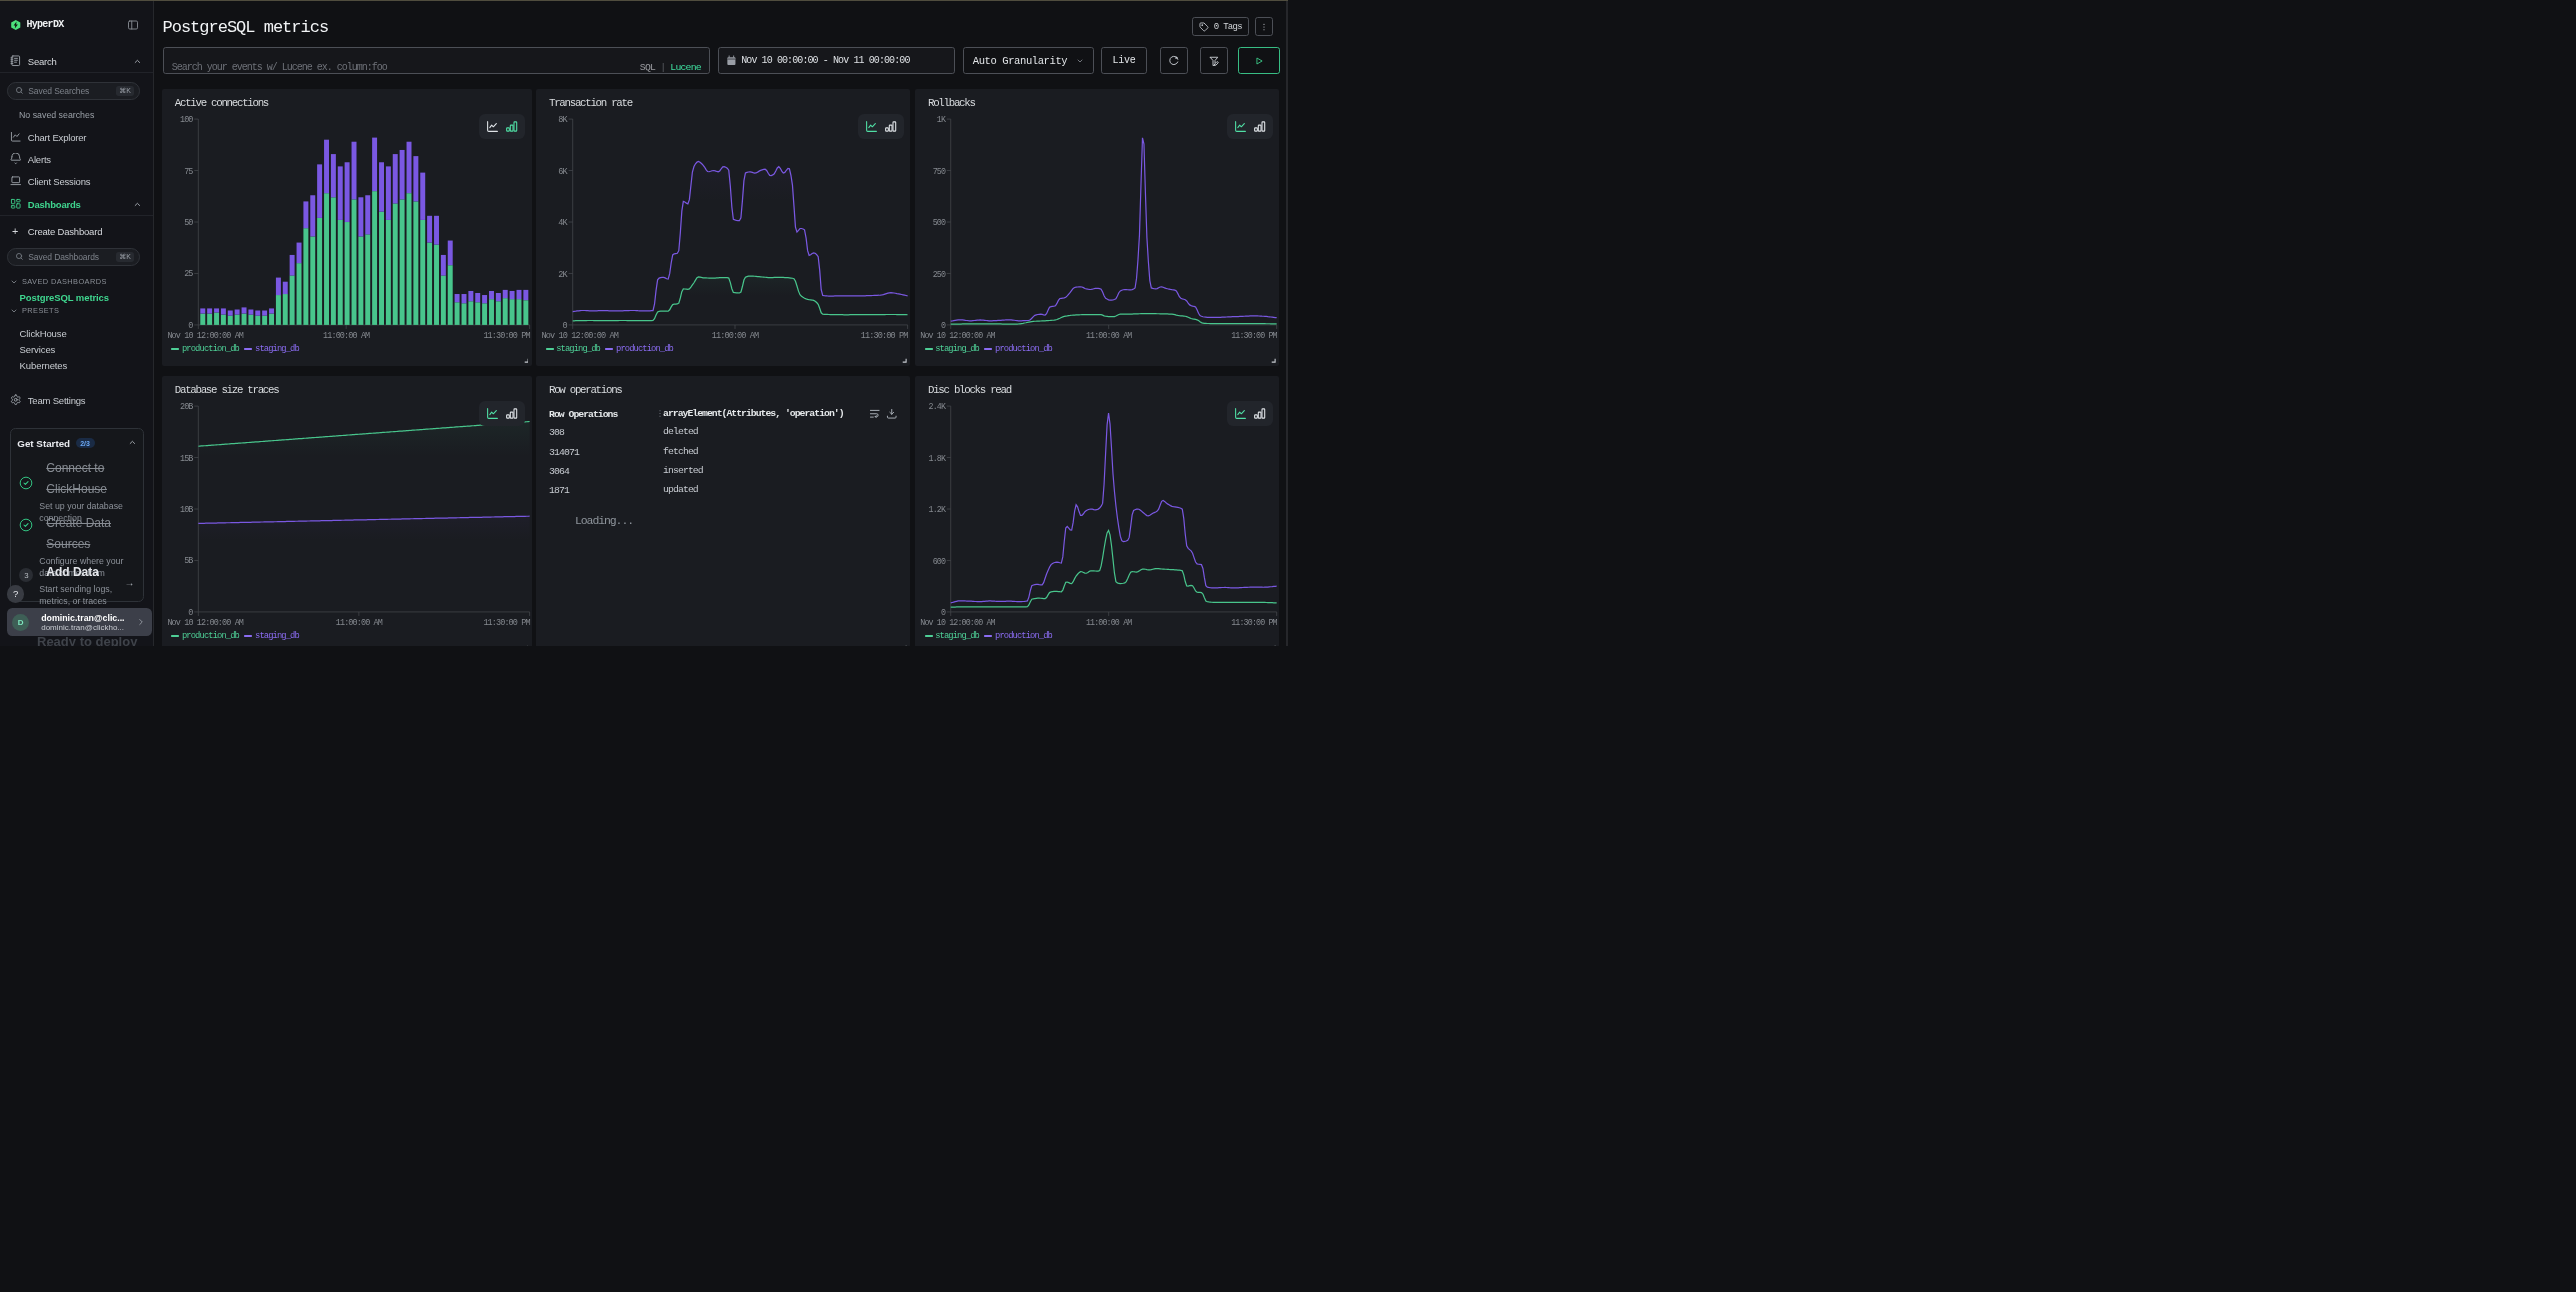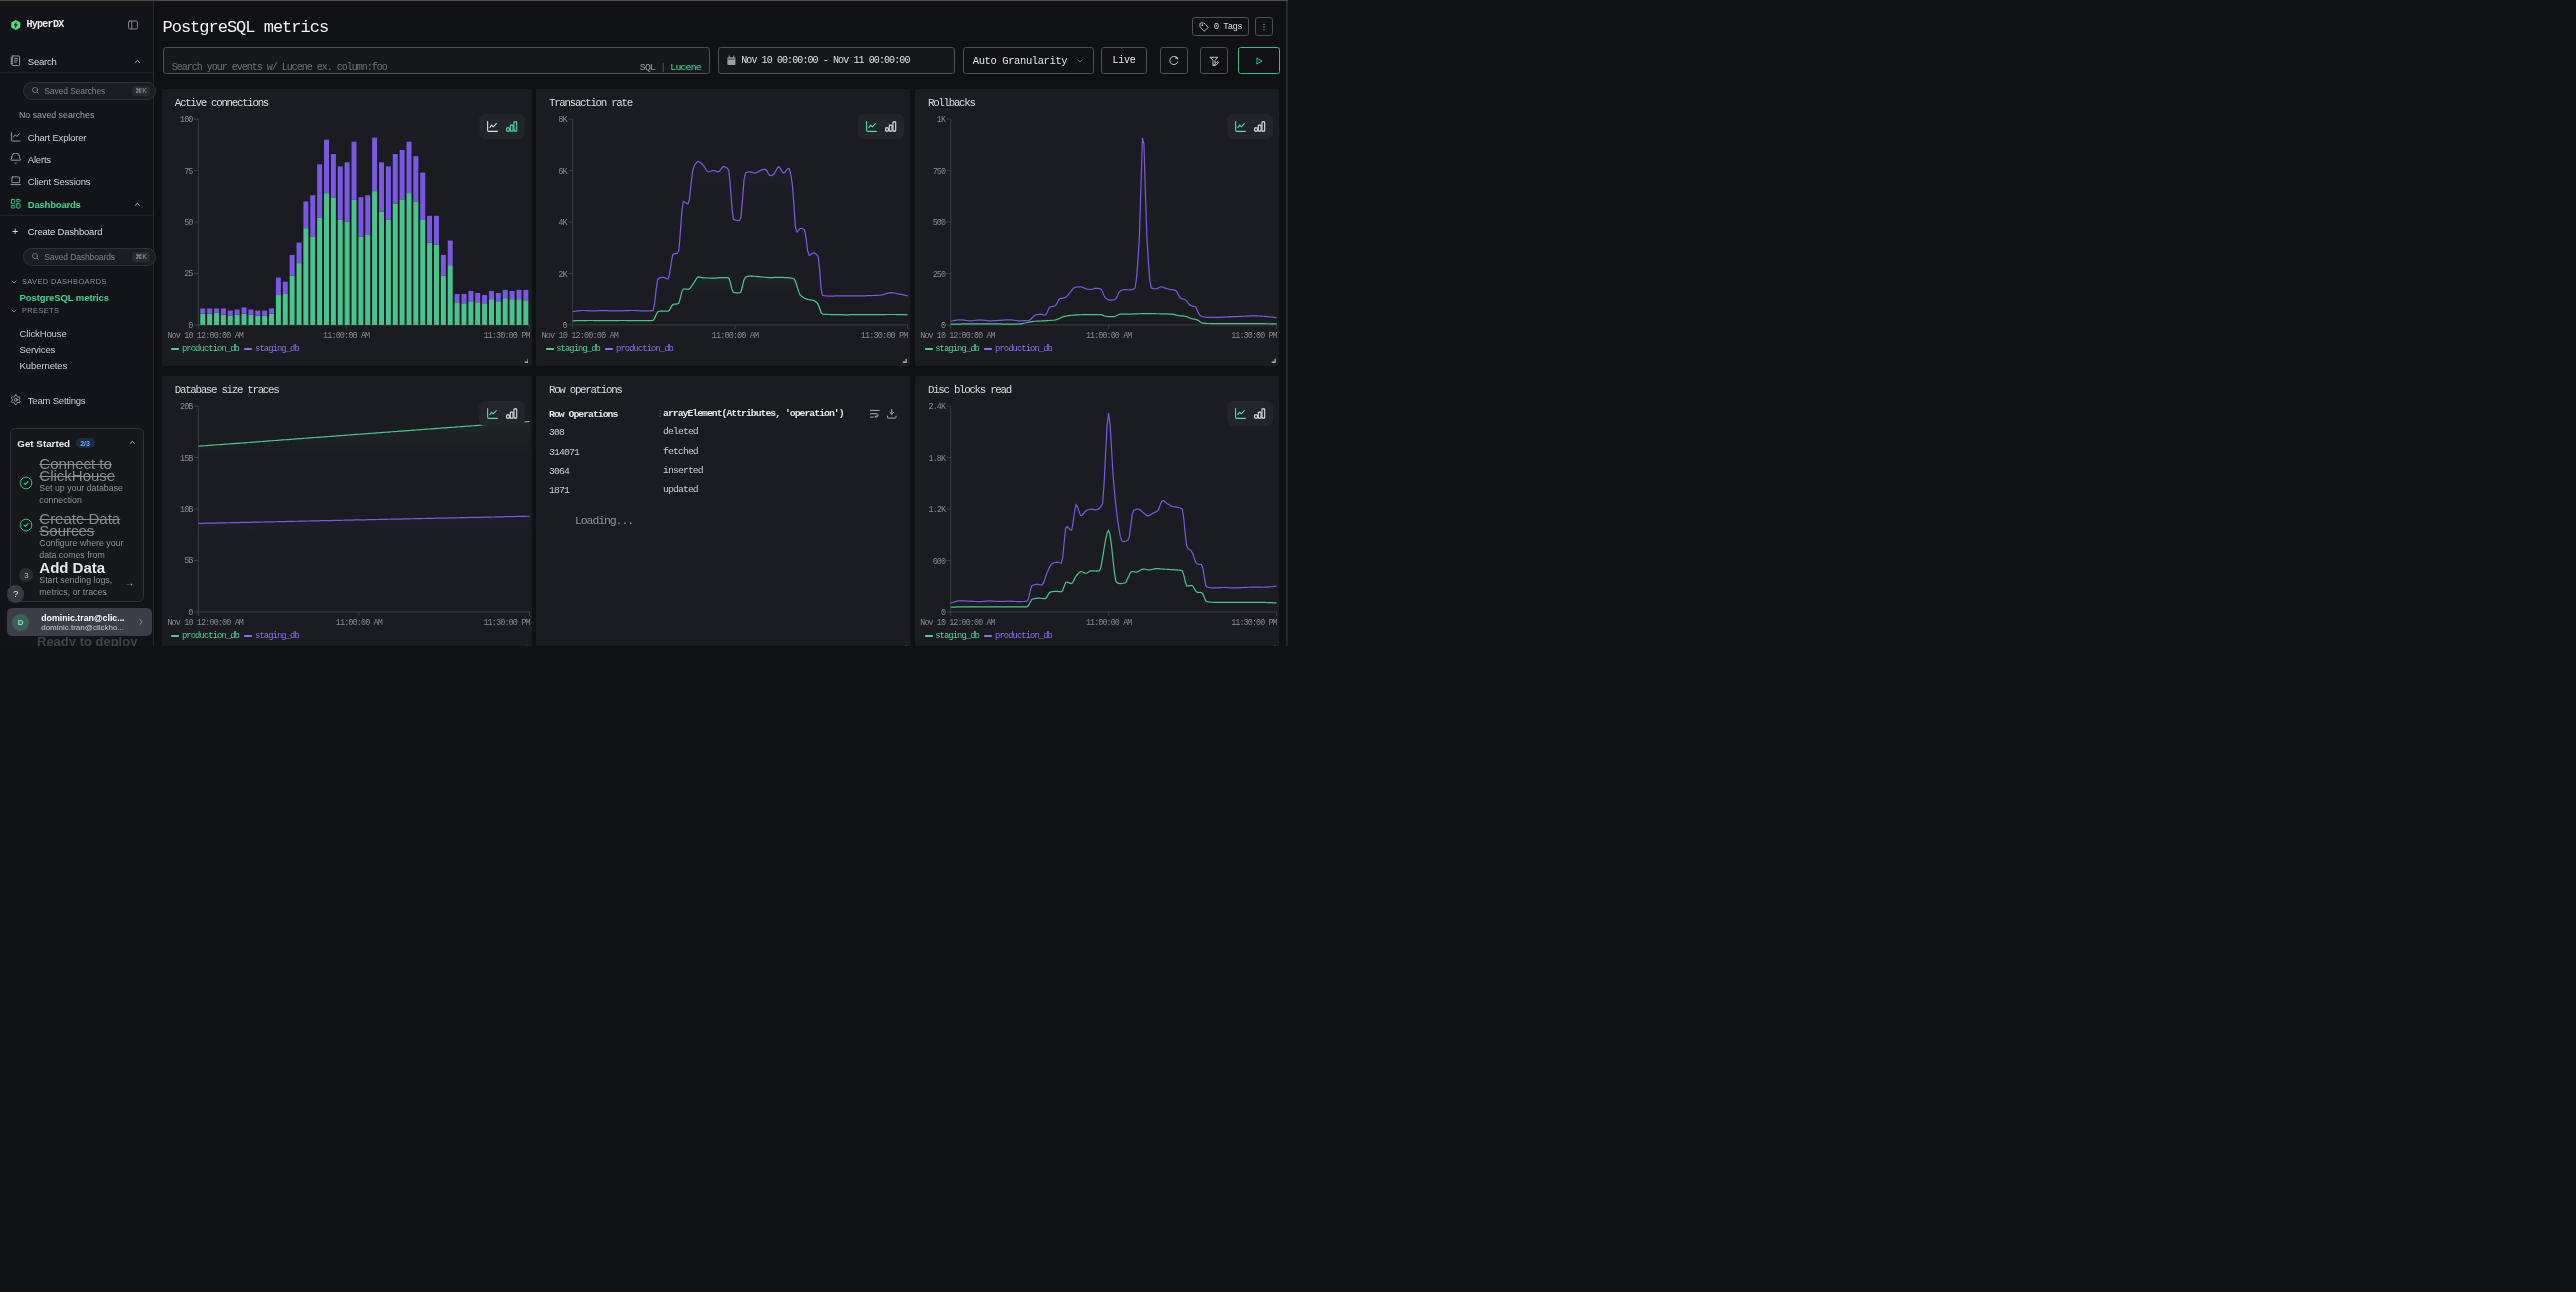--- a/index.html
+++ b/index.html
@@ -7,36 +7,36 @@
 aside{position:absolute;left:0;top:0;width:154px;height:646px;background:#131419;border-right:0.7px solid #26282c}
 .lrow{position:absolute;top:16px;left:9.5px;right:14px;height:17px;display:flex;align-items:center}
 .brand{font-family:"Liberation Mono",monospace;font-weight:700;font-size:10px;letter-spacing:-0.7px;color:#f0f2f4;margin-left:5.4px}
 .collapse{margin-left:auto;display:flex}
 .mrow{position:absolute;left:9.5px;right:6.8px;height:16px;display:flex;align-items:center}
 .mi{width:11.5px;display:flex;margin-right:6.8px}
 .ml{font-size:9.5px;color:#c9cdd2;letter-spacing:-0.2px}
 .mch{margin-left:auto;display:flex;margin-right:4px}
 .plus{color:#d6d9dd;font-size:10.8px;width:11.5px;margin-right:6.8px;text-align:center}
 .sep{position:absolute;left:0;right:0;height:0.7px;background:#212329}
-.pill{position:absolute;left:23px;width:133px;height:17.6px;border:0.7px solid #2f3238;background:#1b1d22;border-radius:8.8px;display:flex;align-items:center;padding:0 4.7px 0 6.8px}
+.pill{position:absolute;left:7px;width:133px;height:17.6px;border:0.7px solid #2f3238;background:#1b1d22;border-radius:8.8px;display:flex;align-items:center;padding:0 4.7px 0 6.8px}
 .ph{color:#7d828a;font-size:8.5px;margin-left:4.7px;letter-spacing:-0.1px}
 .kbd{margin-left:auto;background:#272a30;color:#9ba0a8;font-size:7px;padding:1px 3.4px;border-radius:2.7px}
 .note{position:absolute;top:110px;left:19px;font-size:8.8px;color:#9ba1a8}
 .cap{position:absolute;left:10px;display:flex;align-items:center;gap:4px;font-size:7.4px;color:#8a8f96;letter-spacing:0.4px}
 .link{position:absolute;left:19.6px;font-size:9.5px;letter-spacing:-0.1px;font-weight:700;color:#3fd68f}
 .slink{position:absolute;left:19.6px;font-size:9.5px;letter-spacing:-0.1px;color:#c9cdd2}
 .gs{position:absolute;left:9.5px;top:428px;width:134px;height:174px;border:0.7px solid #2e3238;border-radius:5.4px;background:#15171b}
 .gsh{position:absolute;top:8px;left:6.8px;right:5.4px;display:flex;align-items:center}
 .gsh b{font-size:9.8px;color:#e8eaee}
 .badge{background:#1a2b45;color:#6ca9f5;font-size:7px;font-weight:700;border-radius:6px;padding:1.4px 4.7px;margin-left:5.4px}
 .gsch{margin-left:auto}
 .gsi{position:absolute;left:6.8px;right:5.4px}
 .gsic{position:absolute;left:2px}
 .gsic.num{width:14px;height:14px;border-radius:50%;background:#2a2d33;color:#b8bcc2;font-size:7.8px;display:flex;align-items:center;justify-content:center}
-.gst{margin-left:22px;font-size:15px;color:#e4e6ea;font-weight:700;line-height:12px}
+.gst{margin-left:29px;font-size:12px;color:#e4e6ea;font-weight:700;line-height:21px}
 .gst.strike{color:#878c93;text-decoration:line-through;font-weight:400}
 .gss{margin-left:22px;font-size:8.8px;color:#8d929a;line-height:11.4px;margin-top:1.4px}
 .arr{position:absolute;right:2.7px;top:15px;color:#aeb4bb;font-size:10px}
 .help{position:absolute;left:6.8px;top:585px;width:17.6px;height:17.6px;border-radius:50%;background:#383b42;color:#e8eaee;font-size:9.5px;display:flex;align-items:center;justify-content:center;z-index:3}
 .ready{position:absolute;left:37px;top:634px;font-size:13px;font-weight:700;color:#3f434a}
 .ready2{position:absolute;left:37px;top:643px;font-size:9.5px;font-weight:700;color:#3f434a}
 .uchip{position:absolute;left:6.8px;top:608px;width:145px;height:28px;background:#3c3f49;border-radius:5.4px;display:flex;align-items:center;padding:0 5.4px;z-index:4}
 .av{width:17px;height:17px;border-radius:50%;background:#3e5f56;color:#7fe8c0;font-size:8px;font-weight:700;display:flex;align-items:center;justify-content:center;flex:none}
 .uinfo{margin-left:12px;min-width:0}
 .u1{font-size:8.8px;font-weight:700;color:#fff;white-space:nowrap}

